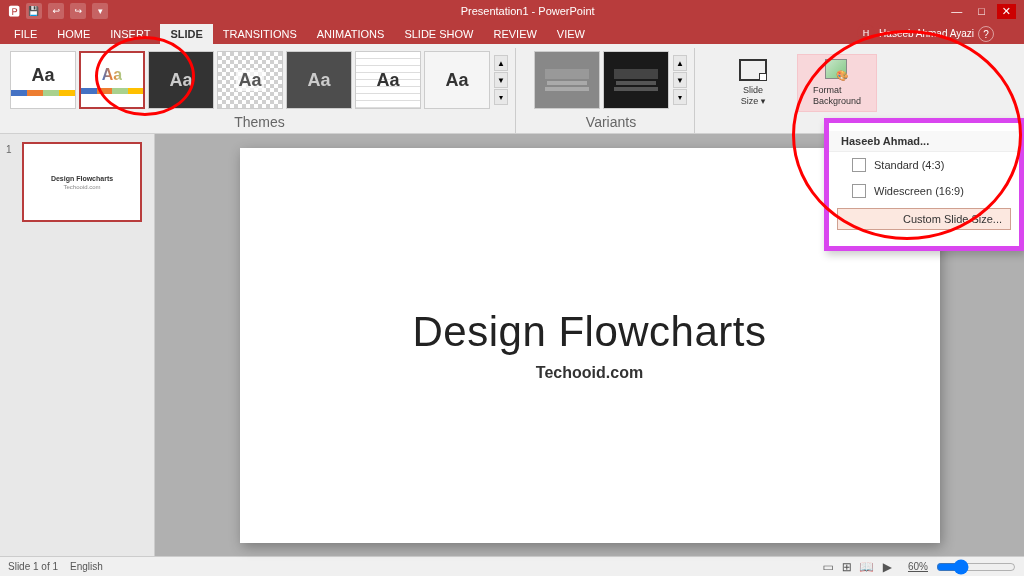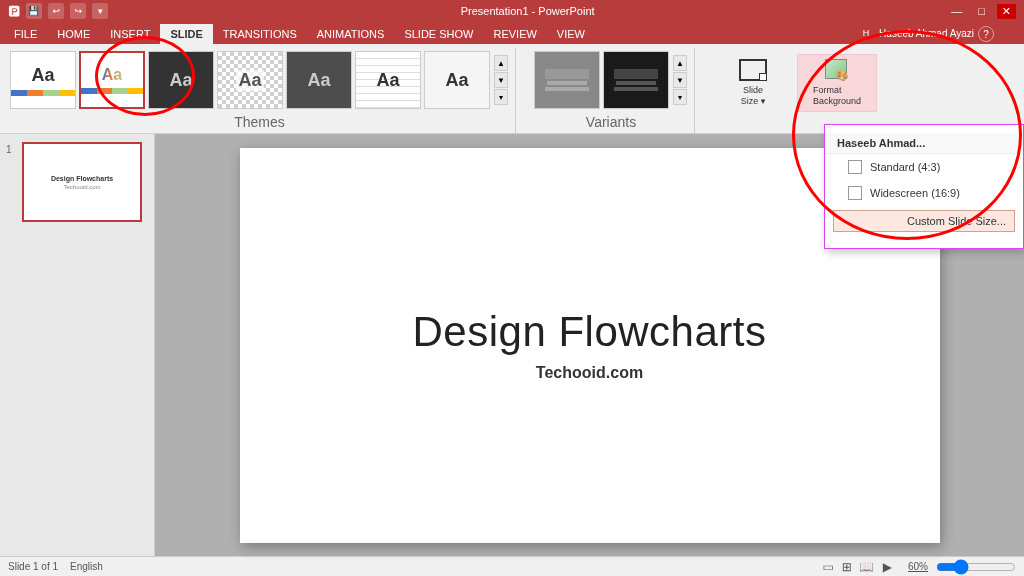--- a/index.html
+++ b/index.html
@@ -146,24 +146,24 @@
       font-size: 10px;
       gap: 2px;
       width: 80px;
     }
     .customize-btn.active { background: #f8d7da; border-color: #f5c6cb; }
 
     
     .dropdown-panel {
       position: absolute;
       right: 0;
-      top: 80px;
+      top: 74px;
       width: 200px;
       background: white;
-      border: 1px solid #d946ef;
+      border: 5px solid #d946ef;
       box-shadow: 2px 4px 8px rgba(0,0,0,0.2);
       z-index: 100;
       padding: 8px 0;
     }
     .dropdown-header {
       font-size: 11px;
       font-weight: 600;
       padding: 4px 12px;
       background: #f8f8f8;
       border-bottom: 1px solid #eee;

